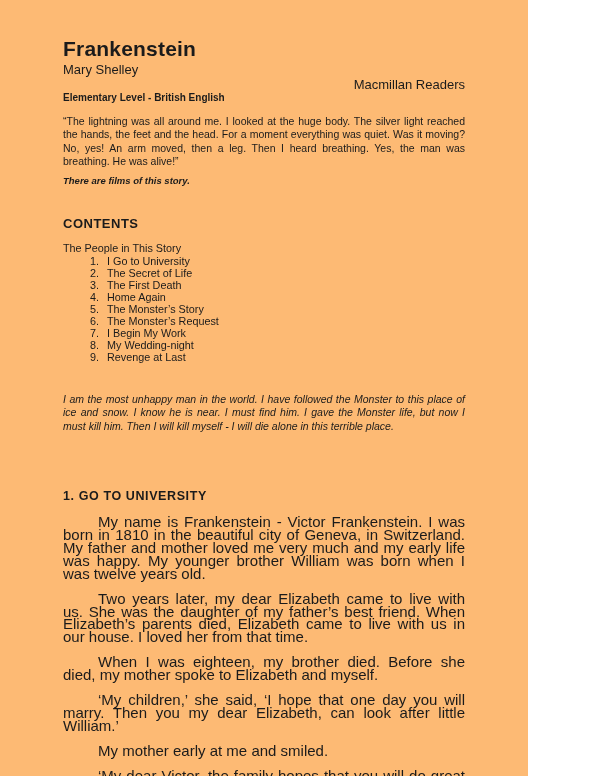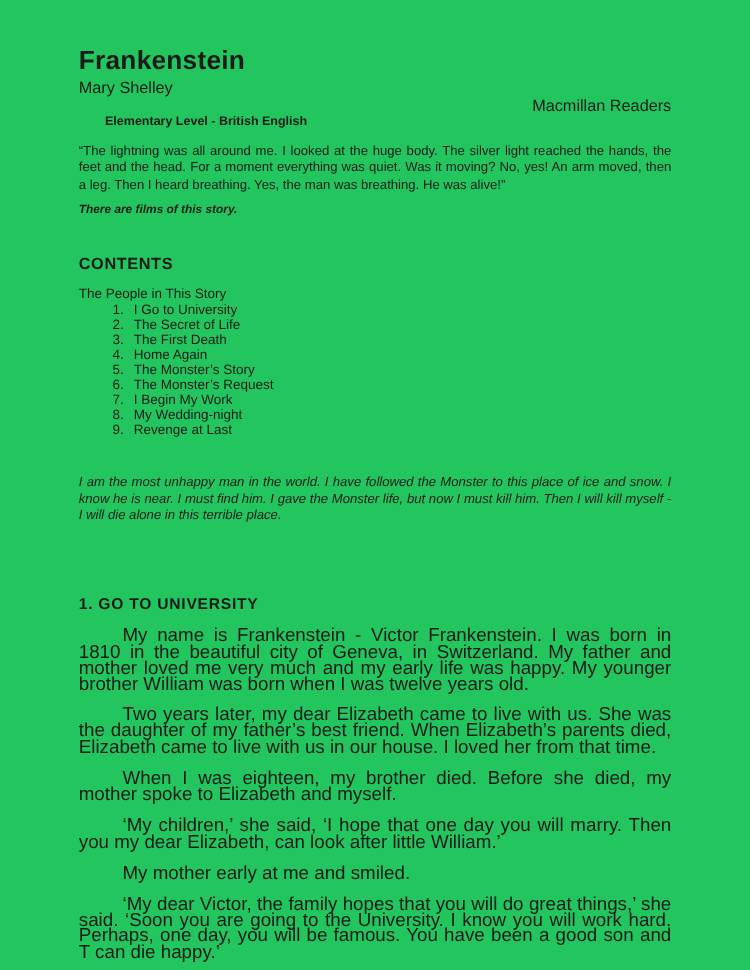--- a/index.html
+++ b/index.html
@@ -2,23 +2,23 @@
 <html><head>
 <meta charset="utf-8">
 <style>
   html, body {
     margin: 0;
     padding: 0;
     background: #ffffff;
   }
   .page {
     position: relative;
-    width: 600px;
+    width: 528px;
     height: 776px;
-    background: #22c55e;
+    background: #fdba74;
     color: #1b1b1b;
     font-family: "Liberation Sans", "DejaVu Sans", sans-serif;
     overflow: hidden;
     box-sizing: border-box;
     padding: 37px 63px 0 63px;
   }
   .book-title {
     font-size: 21px;
     line-height: 23px;
     font-weight: 700;
@@ -33,21 +33,20 @@
   .book-publisher {
     font-size: 13px;
     line-height: 15px;
     font-weight: 400;
     text-align: right;
   }
   .book-edition {
     font-size: 10px;
     line-height: 12px;
     font-weight: 700;
-    margin-left: 21px;
   }
   .intro-quote {
     margin-top: 11px;
     font-size: 10.5px;
     line-height: 13.3px;
     text-align: justify;
   }
   .films-note {
     margin-top: 7px;
     font-size: 9.5px;

